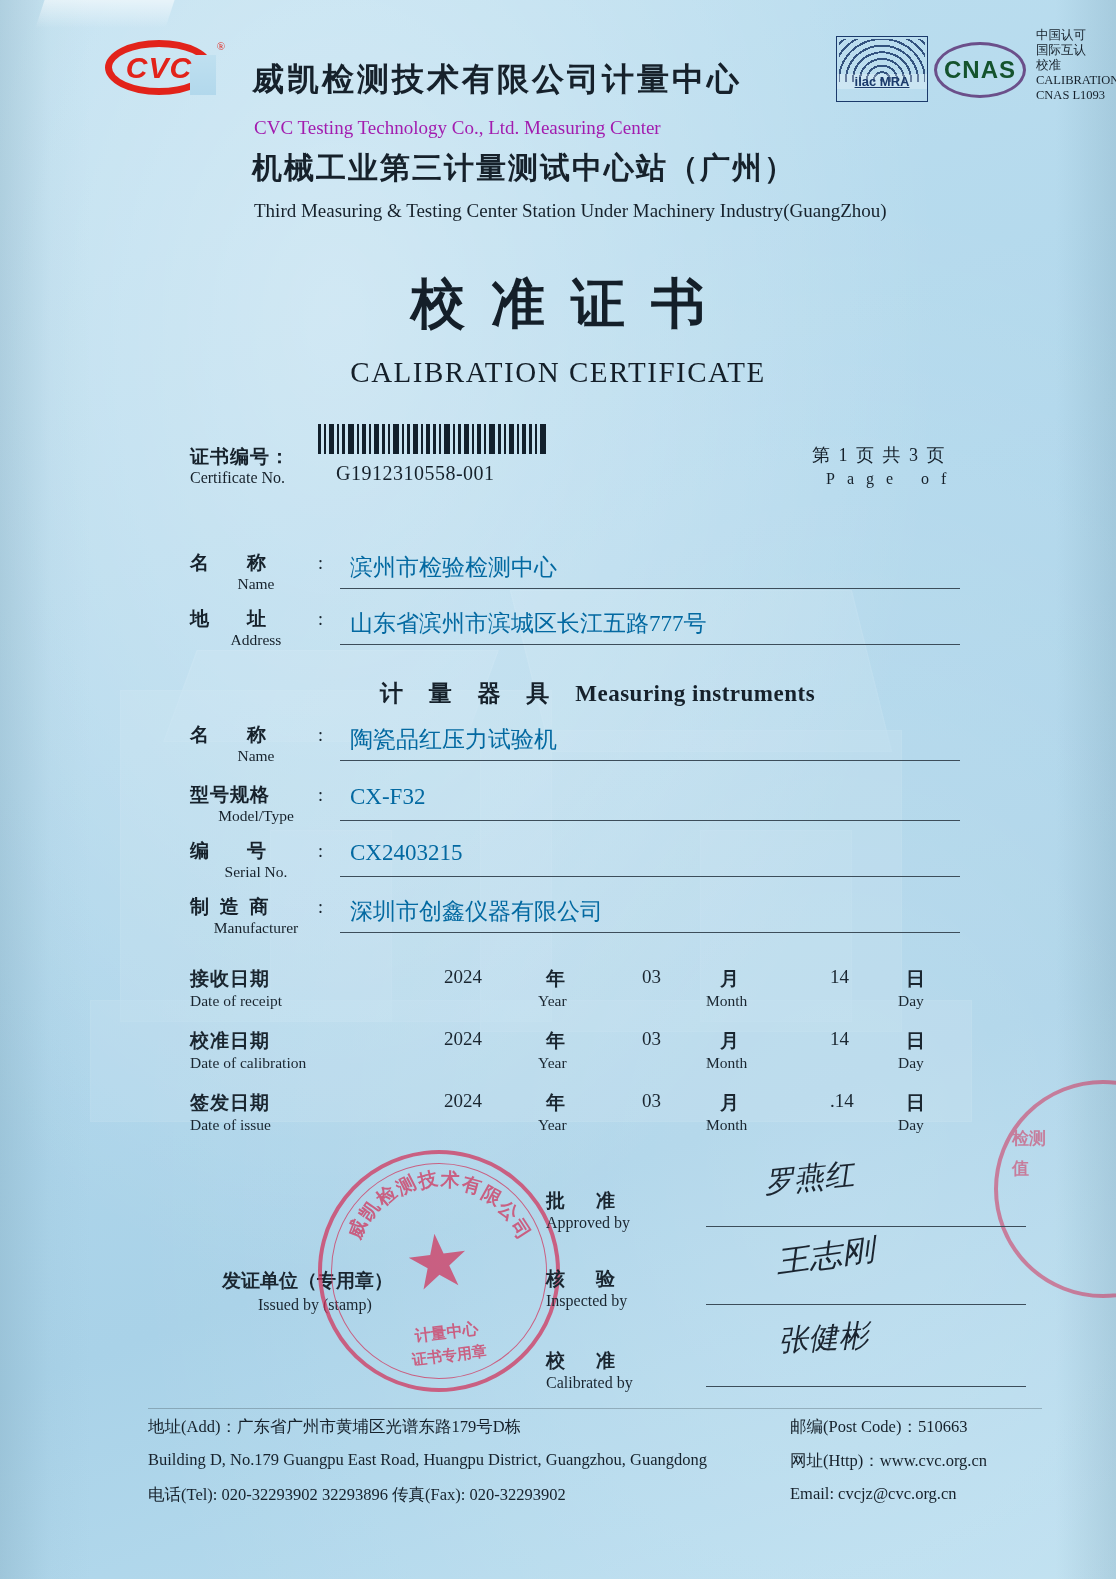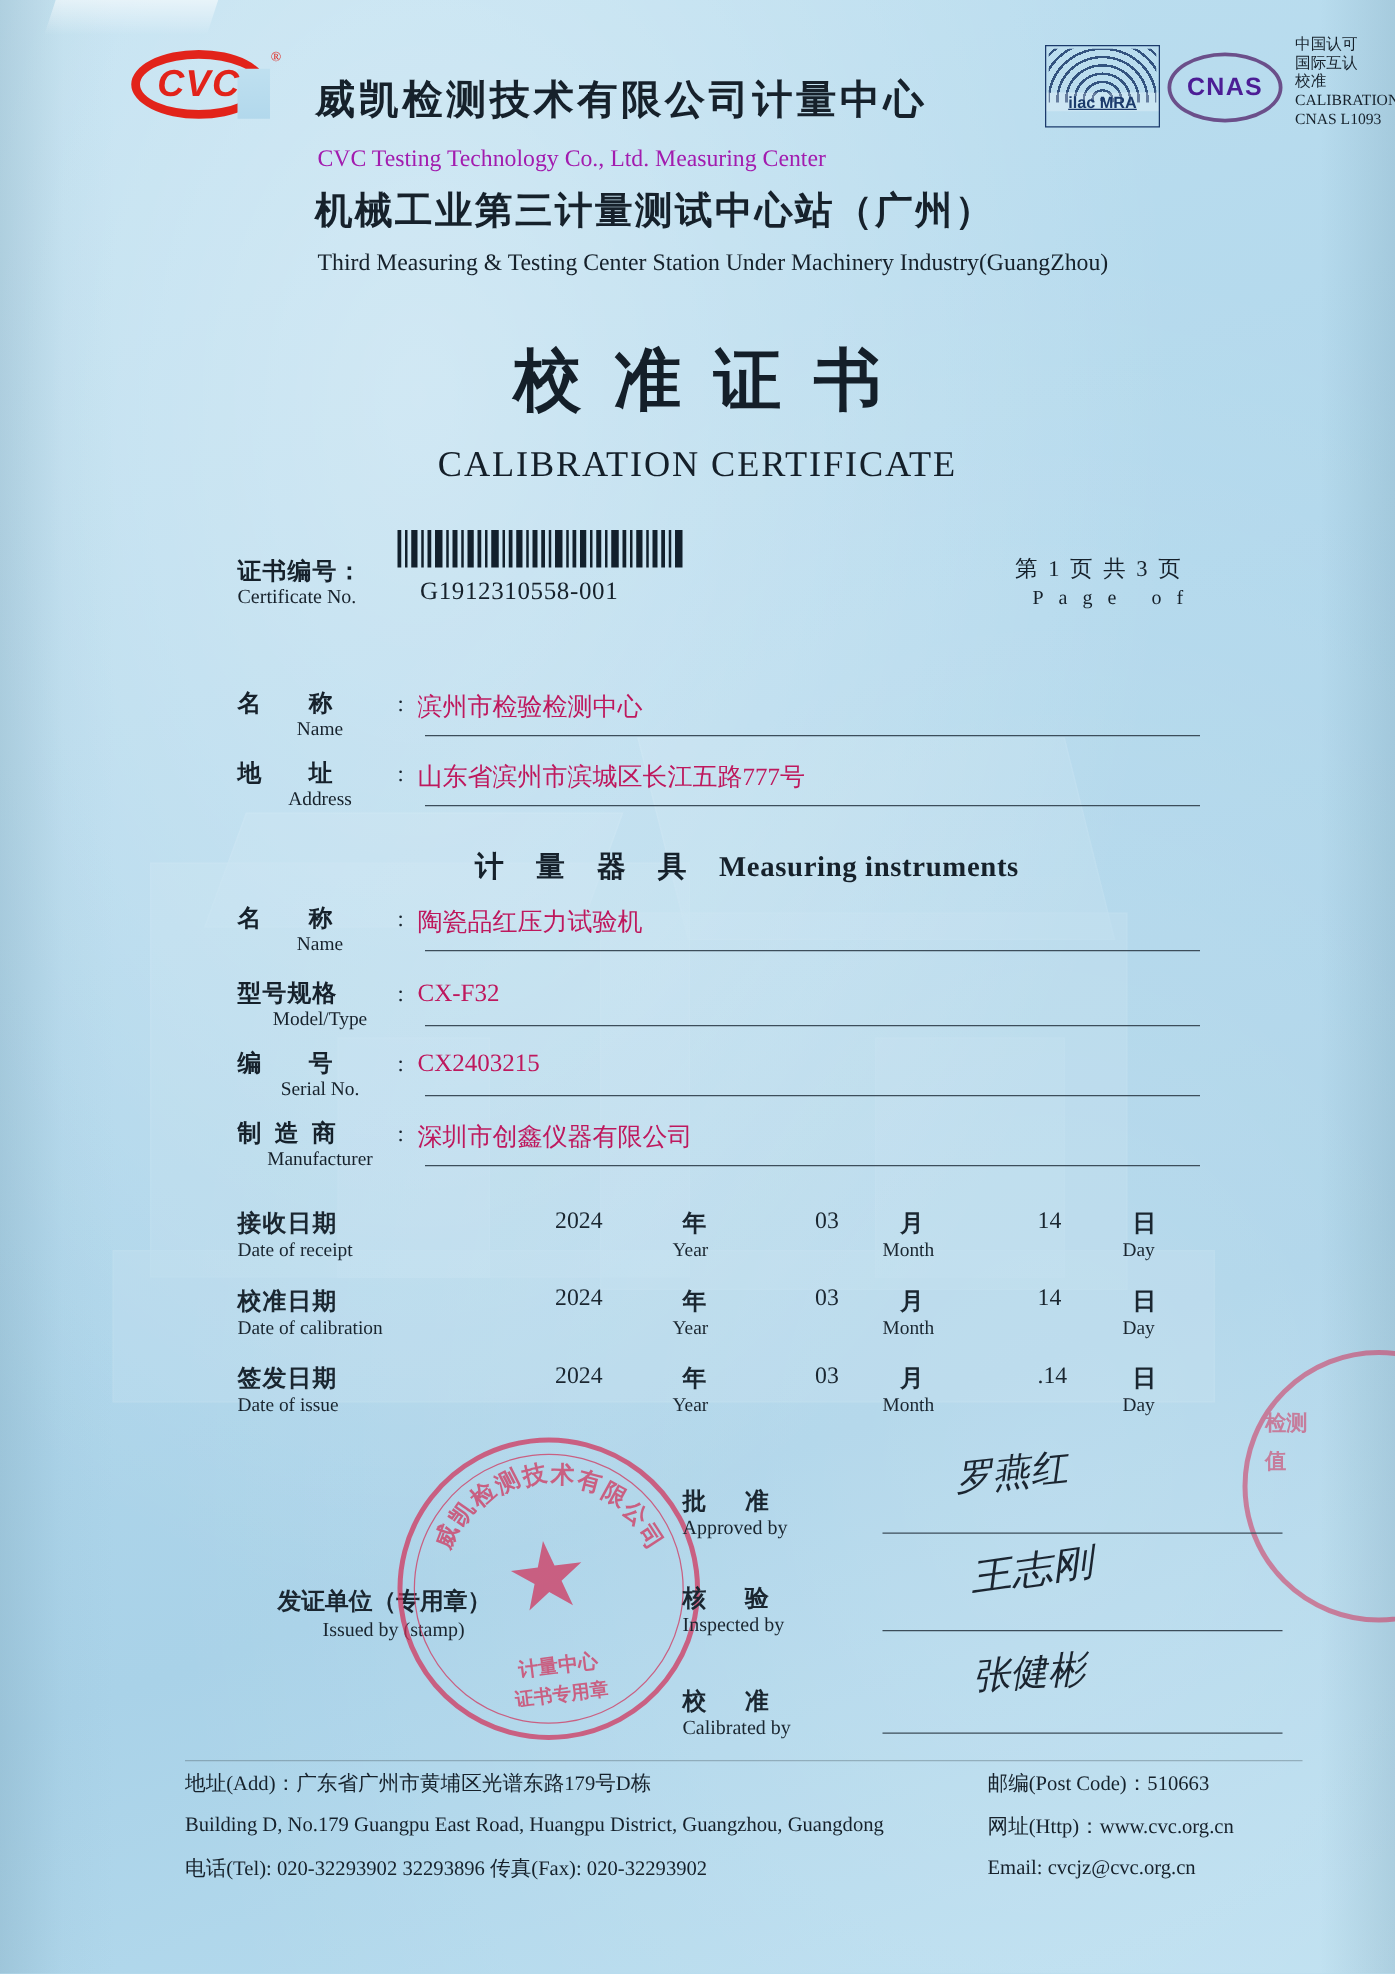--- a/index.html
+++ b/index.html
@@ -167,22 +167,22 @@
   .cnas .ell {
     position: absolute; inset: 0;
     border: 3px solid #6b4f8a;
     border-radius: 50%;
   }
   .cnas .t {
     position: absolute; inset: 0;
     display: flex; align-items: center; justify-content: center;
     font-family: "Liberation Sans", sans-serif;
     font-weight: bold;
-    font-size: 20px;
-    color: #4c1d95;
+    font-size: 24px;
+    color: #14532d;
     letter-spacing: 1px;
   }
   .cnas-text {
     position: absolute;
     left: 1036px; top: 28px;
     font-size: 12.5px;
     line-height: 15px;
     color: #16212b;
     width: 90px;
   }
@@ -253,38 +253,38 @@
   }
   .frow .k-en {
     position: absolute; left: 0; top: 25px;
     width: 132px; text-align: center;
     font-size: 15.5px; color: #16212b;
   }
   .frow .colon {
     position: absolute; left: 128px; top: 3px; font-size: 18px;
   }
   .frow .val {
-    position: absolute; left: 144px; top: 2px;
-    font-size: 20px; color: #be185d;
+    position: absolute; left: 160px; top: 2px;
+    font-size: 23px; color: #0369a1;
     white-space: nowrap;
   }
   .frow .rule {
     position: absolute; left: 150px; top: 38px;
     width: 620px; height: 1px;
     background: #3c4d5a;
   }
 
   
   .drow { position: absolute; left: 190px; width: 790px; height: 56px; }
   .drow .k-cn { position: absolute; left: 0; top: 0; font-size: 19px; font-weight: bold; letter-spacing: 1px;}
   .drow .k-en { position: absolute; left: 0; top: 26px; font-size: 15.5px; }
   .drow .year-v { position: absolute; left: 254px; top: 0; font-size: 19px; }
   .drow .year-u { position: absolute; left: 356px; top: 0; font-size: 19px; font-weight: bold;}
   .drow .year-e { position: absolute; left: 348px; top: 26px; font-size: 15.5px; }
-  .drow .mon-v  { position: absolute; left: 462px; top: 0; font-size: 19px; }
+  .drow .mon-v  { position: absolute; left: 452px; top: 0; font-size: 19px; }
   .drow .mon-u  { position: absolute; left: 530px; top: 0; font-size: 19px; font-weight: bold;}
   .drow .mon-e  { position: absolute; left: 516px; top: 26px; font-size: 15.5px; }
   .drow .day-v  { position: absolute; left: 640px; top: 0; font-size: 19px; }
   .drow .day-u  { position: absolute; left: 716px; top: 0; font-size: 19px; font-weight: bold;}
   .drow .day-e  { position: absolute; left: 708px; top: 26px; font-size: 15.5px; }
 
   
   .sig-row { position: absolute; left: 546px; width: 480px; }
   .sig-row .k-cn { position: absolute; left: 0; top: 0; font-size: 19px; font-weight: bold; letter-spacing: 6px;}
   .sig-row .k-en { position: absolute; left: 0; top: 26px; font-size: 16px; }

